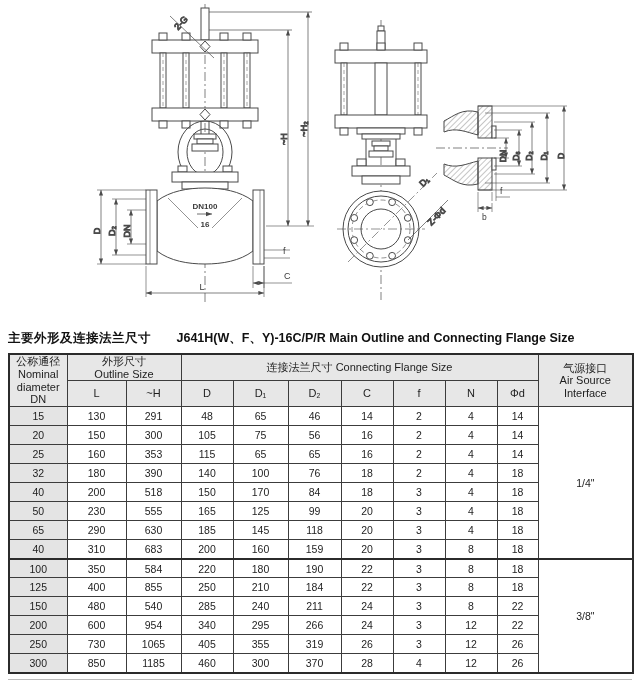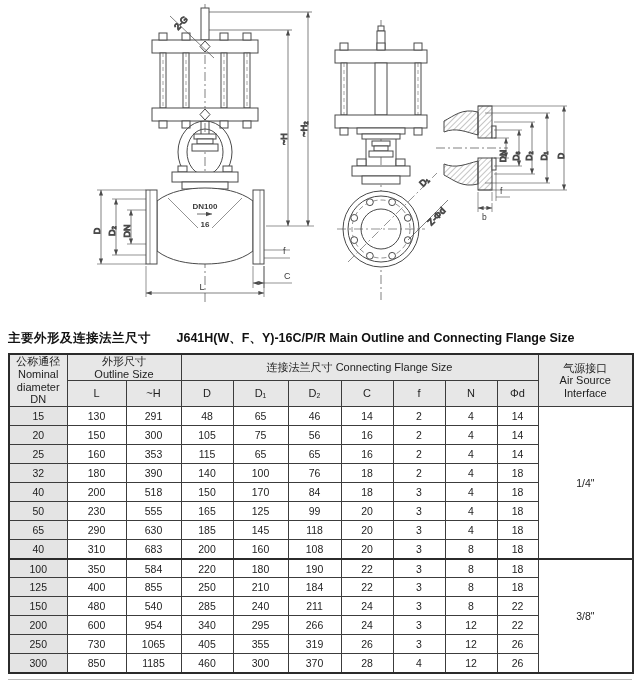--- a/index.html
+++ b/index.html
@@ -363,21 +363,21 @@
           <td>3</td>
           <td>4</td>
           <td>18</td>
         </tr>
         <tr>
           <td class="dn-col">40</td>
           <td>310</td>
           <td>683</td>
           <td>200</td>
           <td>160</td>
-          <td>108</td>
+          <td>159</td>
           <td>20</td>
           <td>3</td>
           <td>8</td>
           <td>18</td>
         </tr>
         <tr class="group-start">
           <td class="dn-col">100</td>
           <td>350</td>
           <td>584</td>
           <td>220</td>

